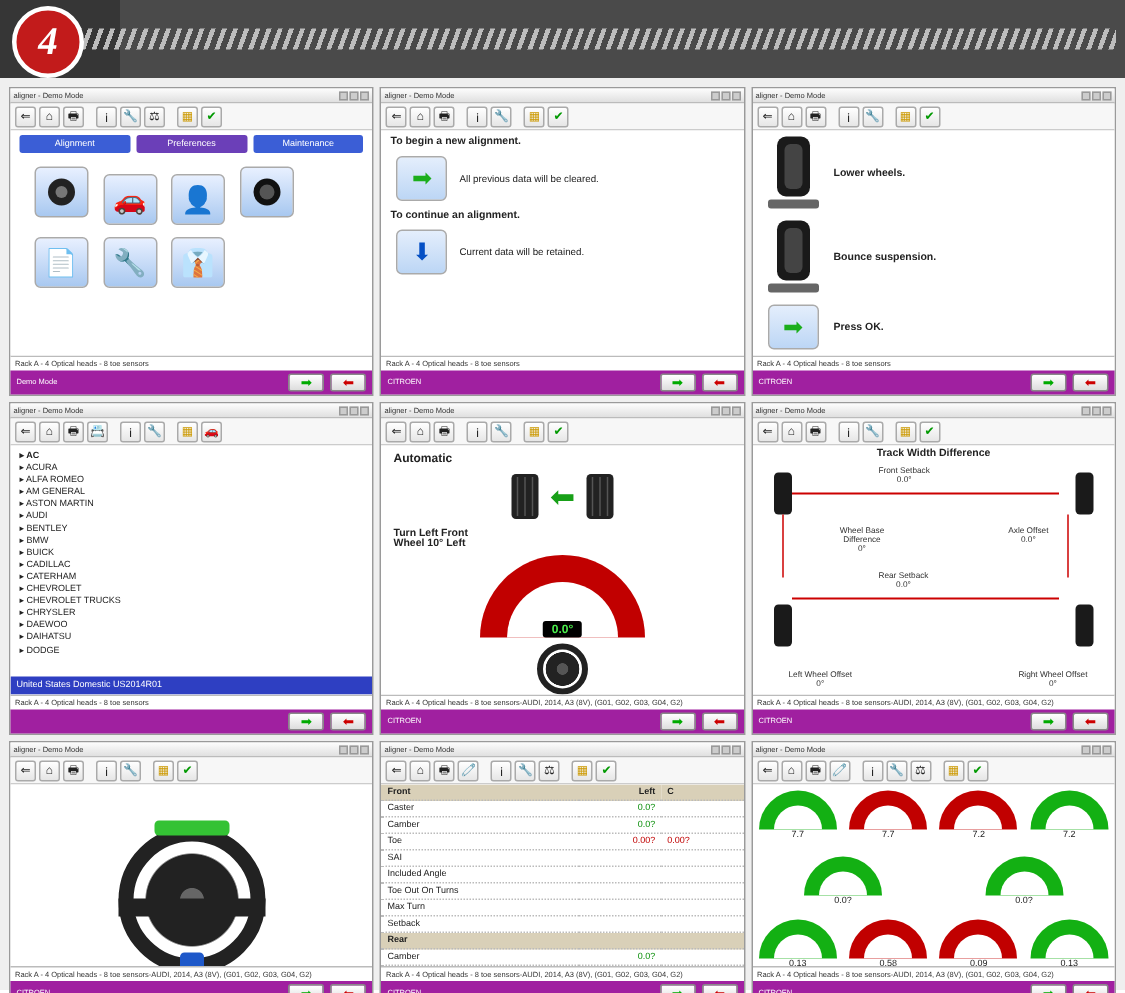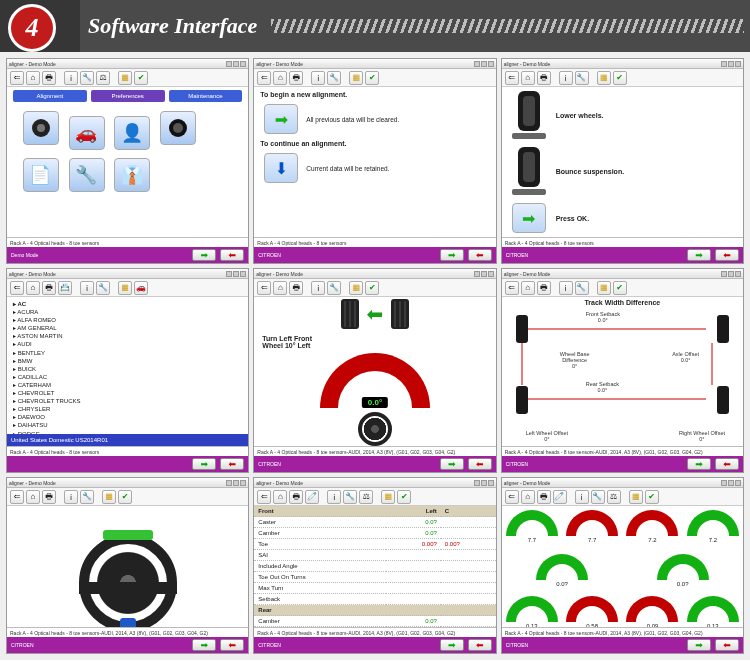--- a/index.html
+++ b/index.html
@@ -194,21 +194,20 @@
   .arc.red{background:#c10000;}
   .mini-g .mv{font-size:6px;text-align:center;margin-top:1px;}
 
   .p6title{font-size:7px;font-weight:bold;text-align:center;padding:2px;}
 </style>
 </head>
 <body>
 
 <div class="header">
   <div class="circle">4</div>
-  <div class="title">Software Interface</div>
   <div class="stripes"></div>
 </div>
 
 <div class="grid">
 
   <div class="pane">
     <div class="win-title">
       <span>aligner - Demo Mode</span>
       <span class="ctrls">
           <span></span>
@@ -424,20 +423,21 @@
       <div class="tbtn">⌂</div>
       <div class="tbtn">🖶</div>
       <div class="tsep"></div>
       <div class="tbtn">ℹ</div>
       <div class="tbtn">🔧</div>
       <div class="tsep"></div>
       <div class="tbtn" style="color:#c90">▦</div>
       <div class="tbtn" style="color:#090">✔</div>
     </div>
     <div class="body">
+      <div class="cap">Automatic</div>
       <div style="display:flex;justify-content:center;gap:6px;align-items:center">
         <svg width="22" height="34">
             <rect x="2" y="2" width="18" height="30" rx="3" fill="#222"></rect>
             <line x1="6" y1="4" x2="6" y2="30" stroke="#555"></line>
             <line x1="11" y1="4" x2="11" y2="30" stroke="#555"></line>
             <line x1="16" y1="4" x2="16" y2="30" stroke="#555"></line>
           </svg>
         <div style="font-size:20px;color:#18a018">⬅</div>
         <svg width="22" height="34">
             <rect x="2" y="2" width="18" height="30" rx="3" fill="#222"></rect>

